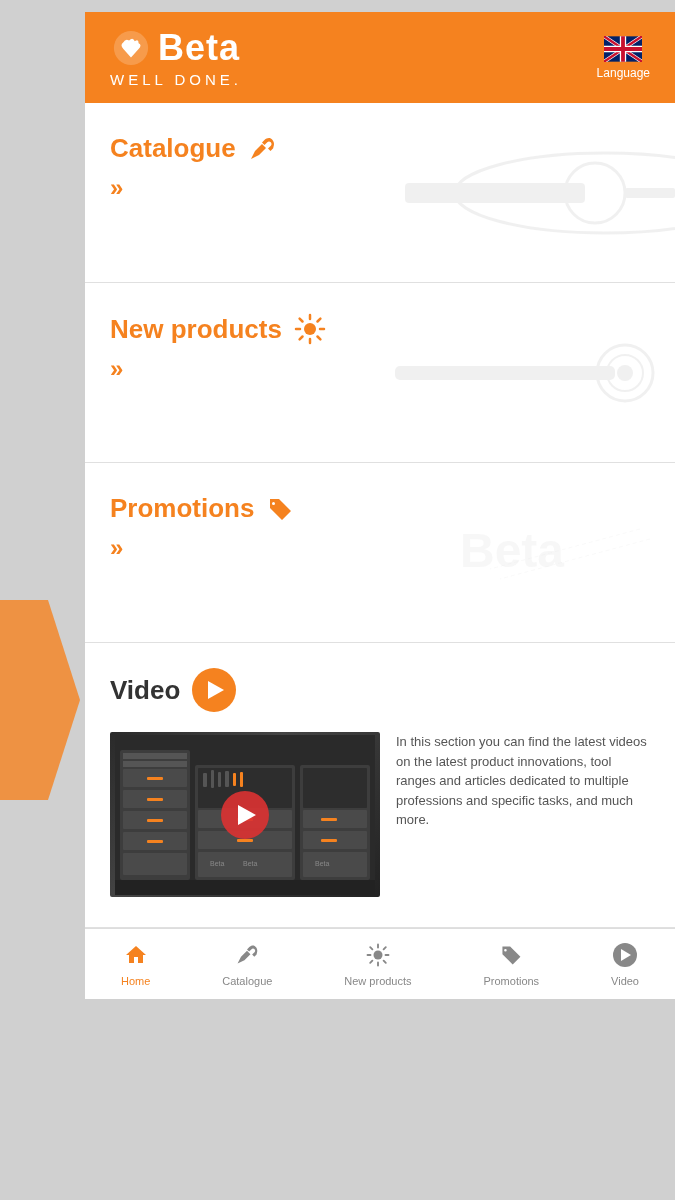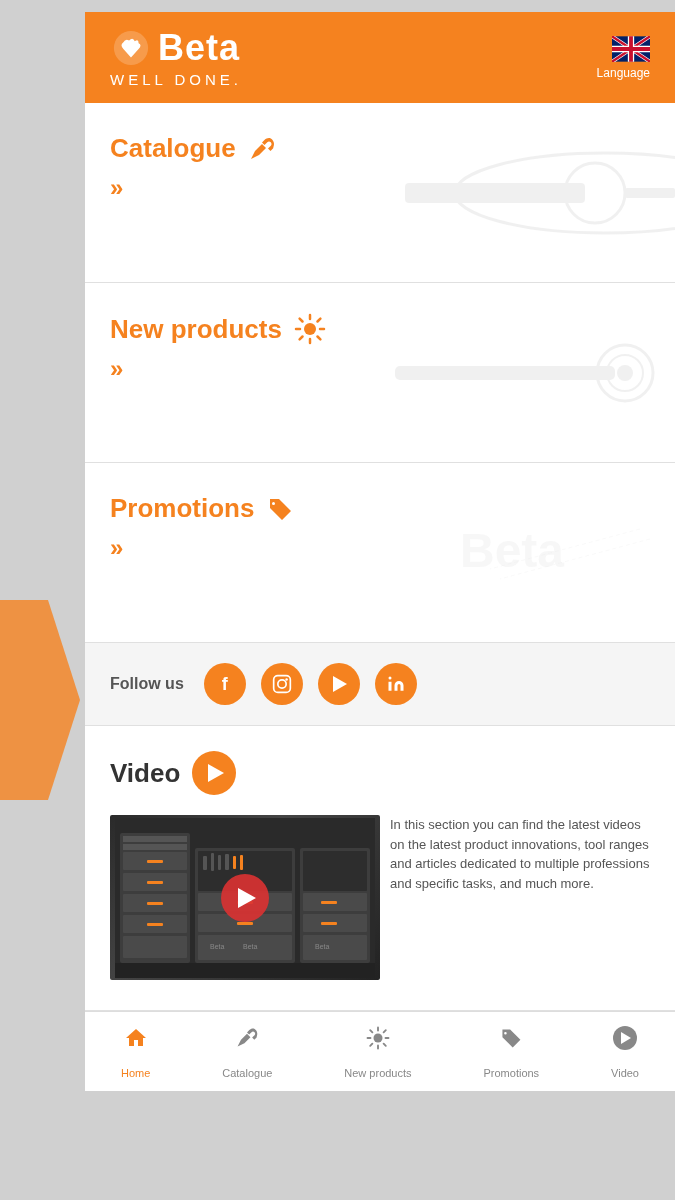--- a/index.html
+++ b/index.html
@@ -75,21 +75,21 @@
     .logo-tagline {
       color: white;
       font-size: 15px;
       letter-spacing: 4px;
       font-weight: 300;
       margin-top: 2px;
     }
     .language-section {
       display: flex;
       flex-direction: column;
-      align-items: flex-end;
+      align-items: center;
       gap: 4px;
       cursor: pointer;
     }
     .language-text {
       color: white;
       font-size: 12px;
     }
 
     
     .flag-uk {
@@ -179,21 +179,21 @@
     .play-triangle-large {
       width: 0;
       height: 0;
       border-top: 9px solid transparent;
       border-bottom: 9px solid transparent;
       border-left: 16px solid white;
       margin-left: 3px;
     }
     .video-content {
       display: flex;
-      gap: 10px;
+      gap: 16px;
     }
     .video-thumbnail {
       width: 270px;
       height: 165px;
       background: #3a3a3a;
       flex-shrink: 0;
       position: relative;
       border-radius: 2px;
       overflow: hidden;
     }
@@ -243,21 +243,21 @@
       align-items: center;
       padding: 10px 0 8px 0;
       position: sticky;
       bottom: 0;
       width: 100%;
     }
     .nav-item {
       display: flex;
       flex-direction: column;
       align-items: center;
-      gap: 17px;
+      gap: 8px;
       cursor: pointer;
       padding: 4px 10px;
     }
     .nav-label {
       font-size: 11px;
       color: #888;
     }
     .nav-item.active .nav-label {
       color: #F5821F;
     }
@@ -428,40 +428,20 @@
         <span>Promotions</span>
 
         <svg class="tag-icon-svg" viewBox="0 0 28 28" fill="#F5821F">
           <path d="M4 4h9l12 12-9 9L4 13V4zm3.5 3a1.5 1.5 0 100 3 1.5 1.5 0 000-3z"></path>
         </svg>
       </div>
       <span class="chevron-double">»</span>
     </div>
   </div>
 
-  <div class="follow-section">
-    <span class="follow-text">Follow us</span>
-    <a class="social-icon" href="#">f</a>
-    <a class="social-icon" href="#">
-      <svg width="20" height="20" viewBox="0 0 24 24" fill="white">
-        <rect x="2" y="2" width="20" height="20" rx="5" ry="5" stroke="white" stroke-width="2" fill="none"></rect>
-        <circle cx="12" cy="12" r="5" stroke="white" stroke-width="2" fill="none"></circle>
-        <circle cx="17.5" cy="6.5" r="1.5" fill="white"></circle>
-      </svg>
-    </a>
-    <a class="social-icon" href="#">
-      <div style="width:0;height:0;border-top:8px solid transparent;border-bottom:8px solid transparent;border-left:14px solid white;margin-left:3px;"></div>
-    </a>
-    <a class="social-icon" href="#">
-      <svg width="18" height="18" viewBox="0 0 24 24" fill="white">
-        <path d="M16 8a6 6 0 016 6v7h-4v-7a2 2 0 00-2-2 2 2 0 00-2 2v7h-4v-7a6 6 0 016-6zM2 9h4v12H2z"></path>
-        <circle cx="4" cy="4" r="2"></circle>
-      </svg>
-    </a>
-  </div>
 
   <div class="video-section">
     <div class="video-title">
       <span>Video</span>
       <div class="play-btn-large">
         <div class="play-triangle-large"></div>
       </div>
     </div>
     <div class="video-content">
       <div class="video-thumbnail">

